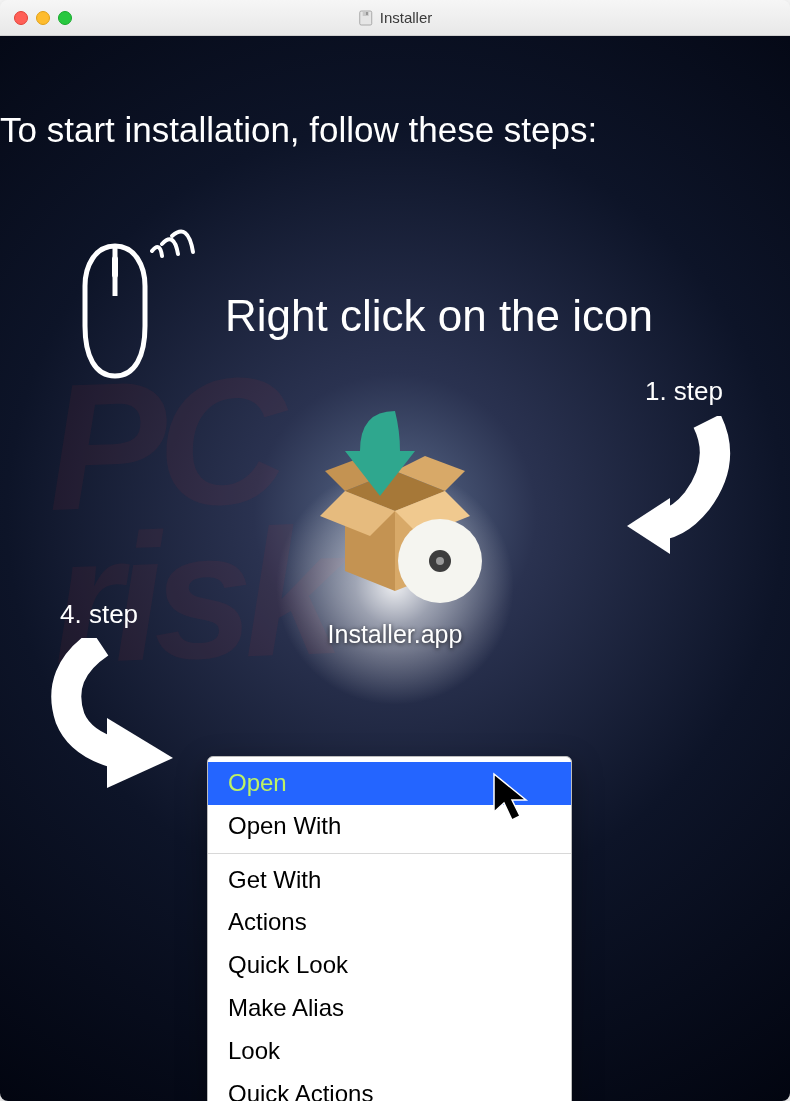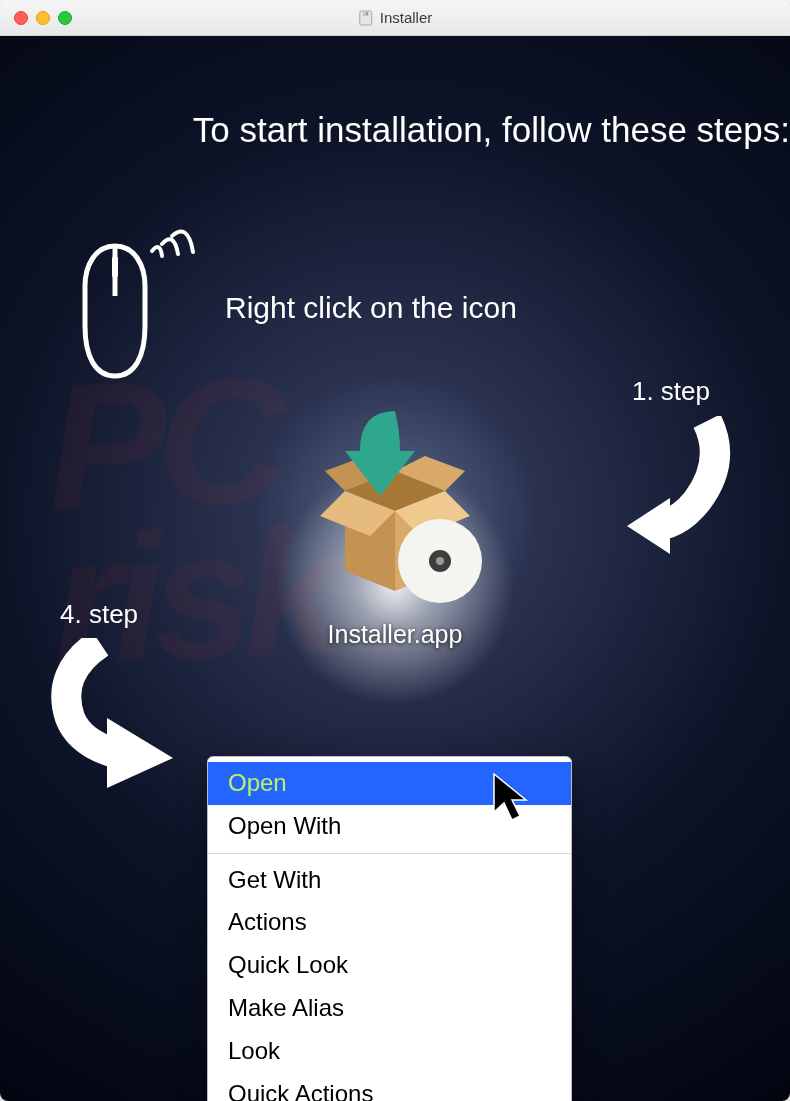--- a/index.html
+++ b/index.html
@@ -58,40 +58,40 @@
       width: 100%;
       height: calc(100% - 36px);
       background: radial-gradient(circle at 50% 45%, #5a6a8a 0%, #2a3250 20%, #0d1428 55%, #020510 100%);
       color: #fff;
     }
     .heading {
       position: absolute;
       top: 74px;
       left: 0;
       right: 0;
-      text-align: right;
+      text-align: left;
       font-size: 35px;
       font-weight: 400;
     }
     .mouse-icon-wrap {
       position: absolute;
       top: 190px;
       left: 70px;
     }
     .instruction {
       position: absolute;
       top: 255px;
       left: 225px;
-      font-size: 30px;
+      font-size: 44px;
       font-weight: 400;
     }
     .step1-label {
       position: absolute;
       top: 340px;
-      right: 80px;
+      right: 67px;
       font-size: 26px;
     }
     .arrow1 {
       position: absolute;
       top: 380px;
       right: 58px;
     }
     .step2-label {
       position: absolute;
       top: 563px;

